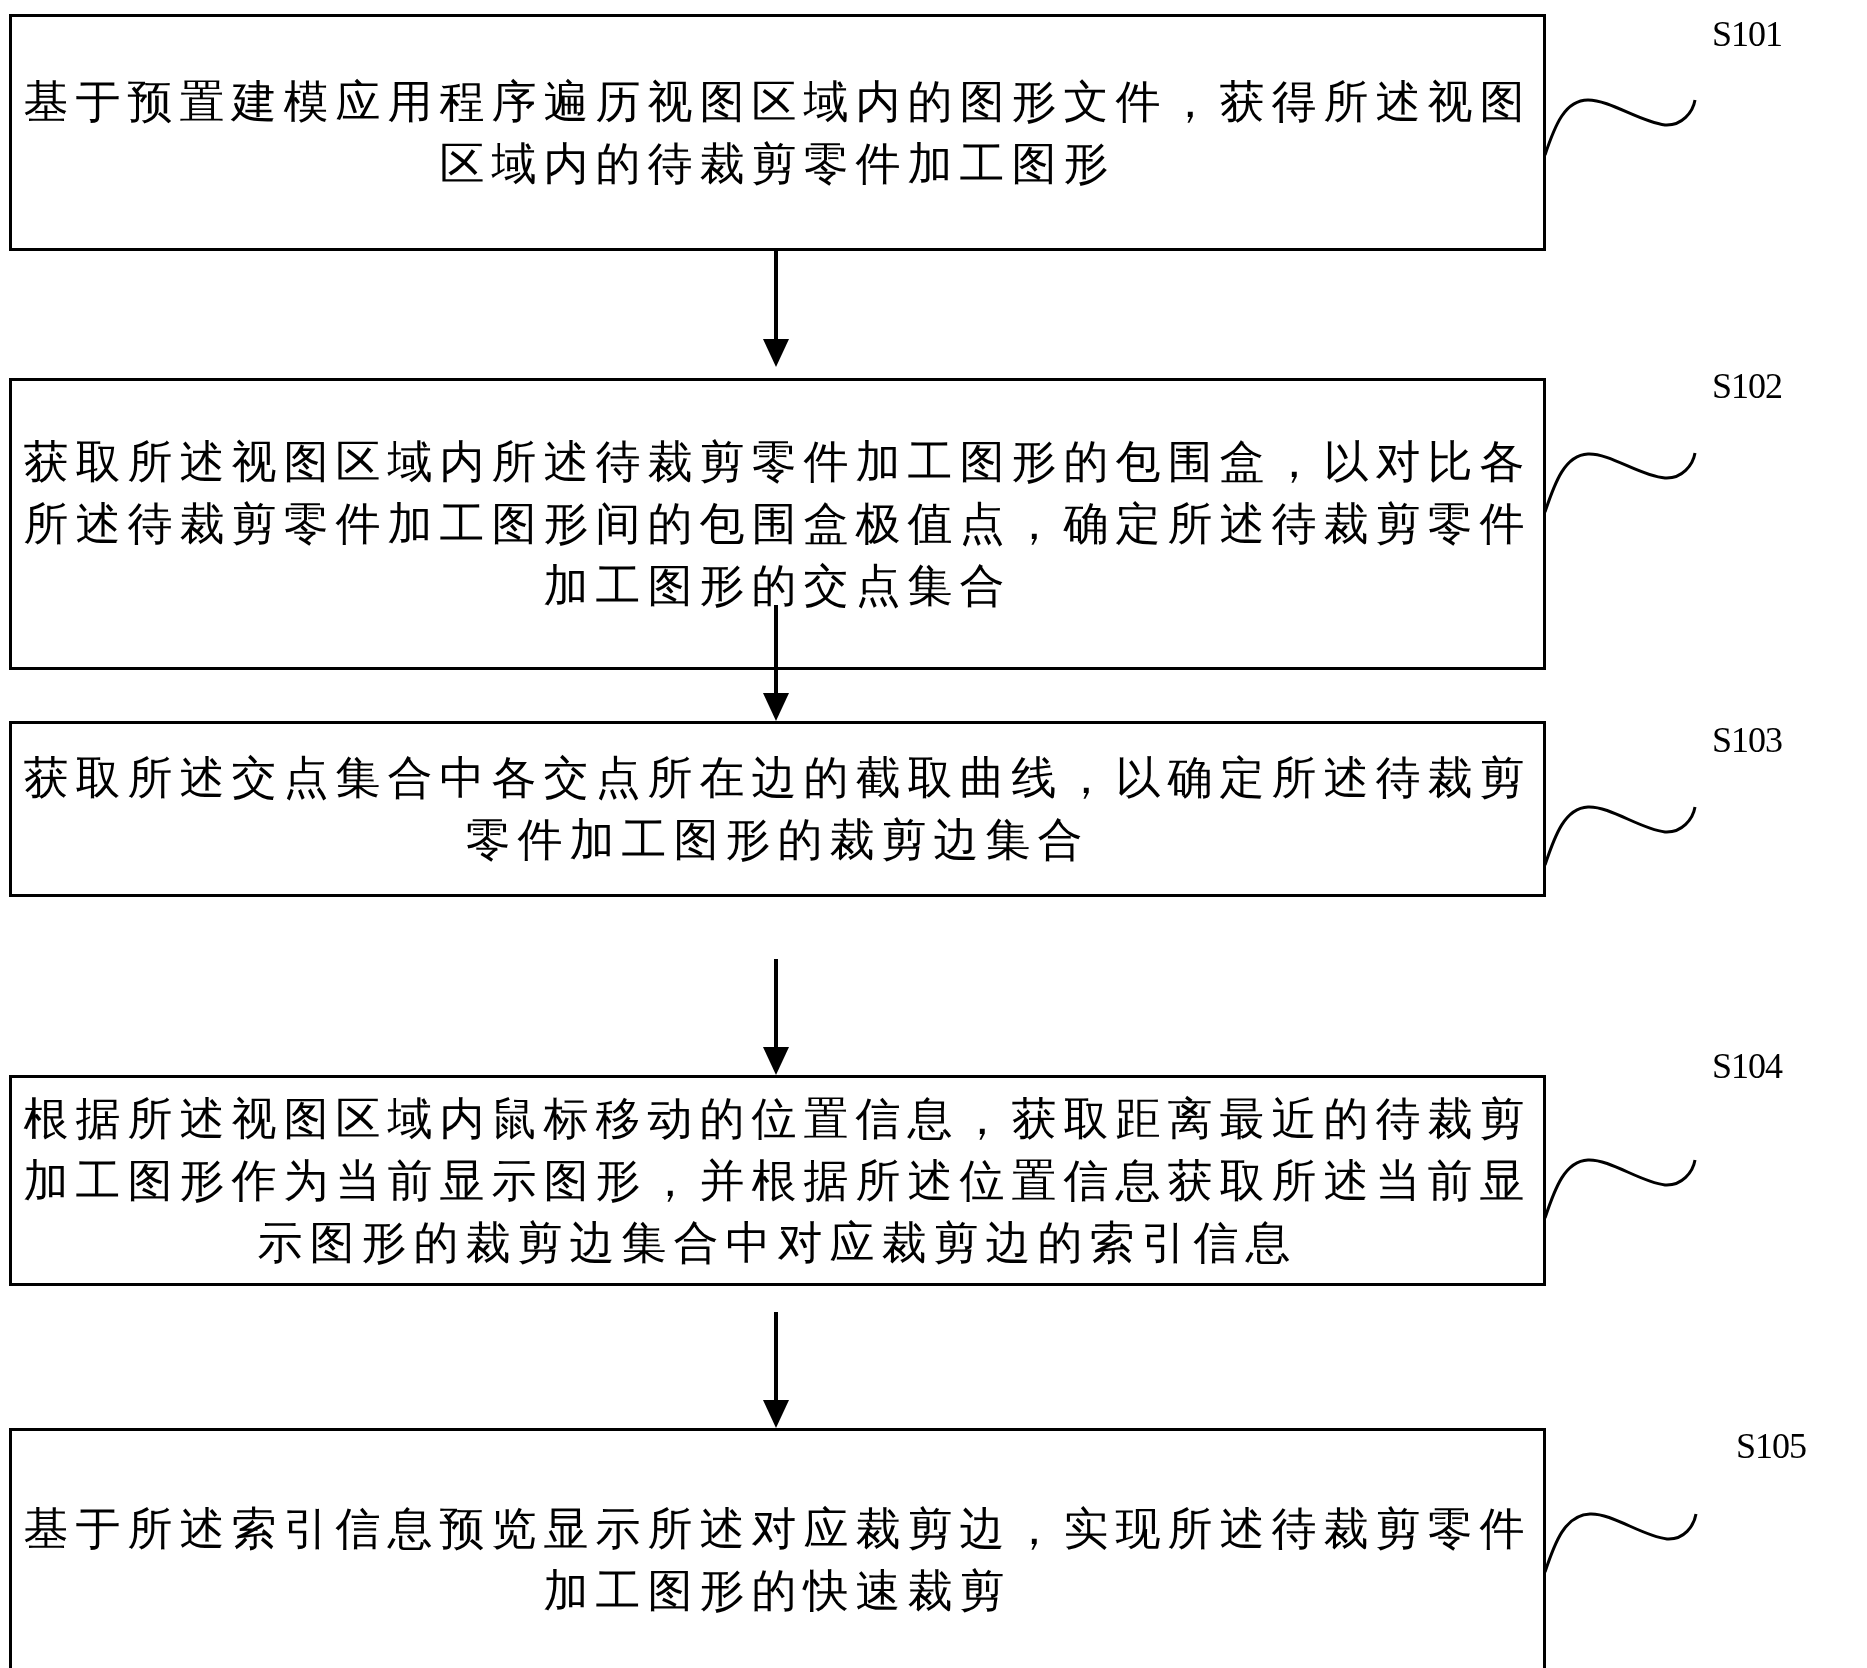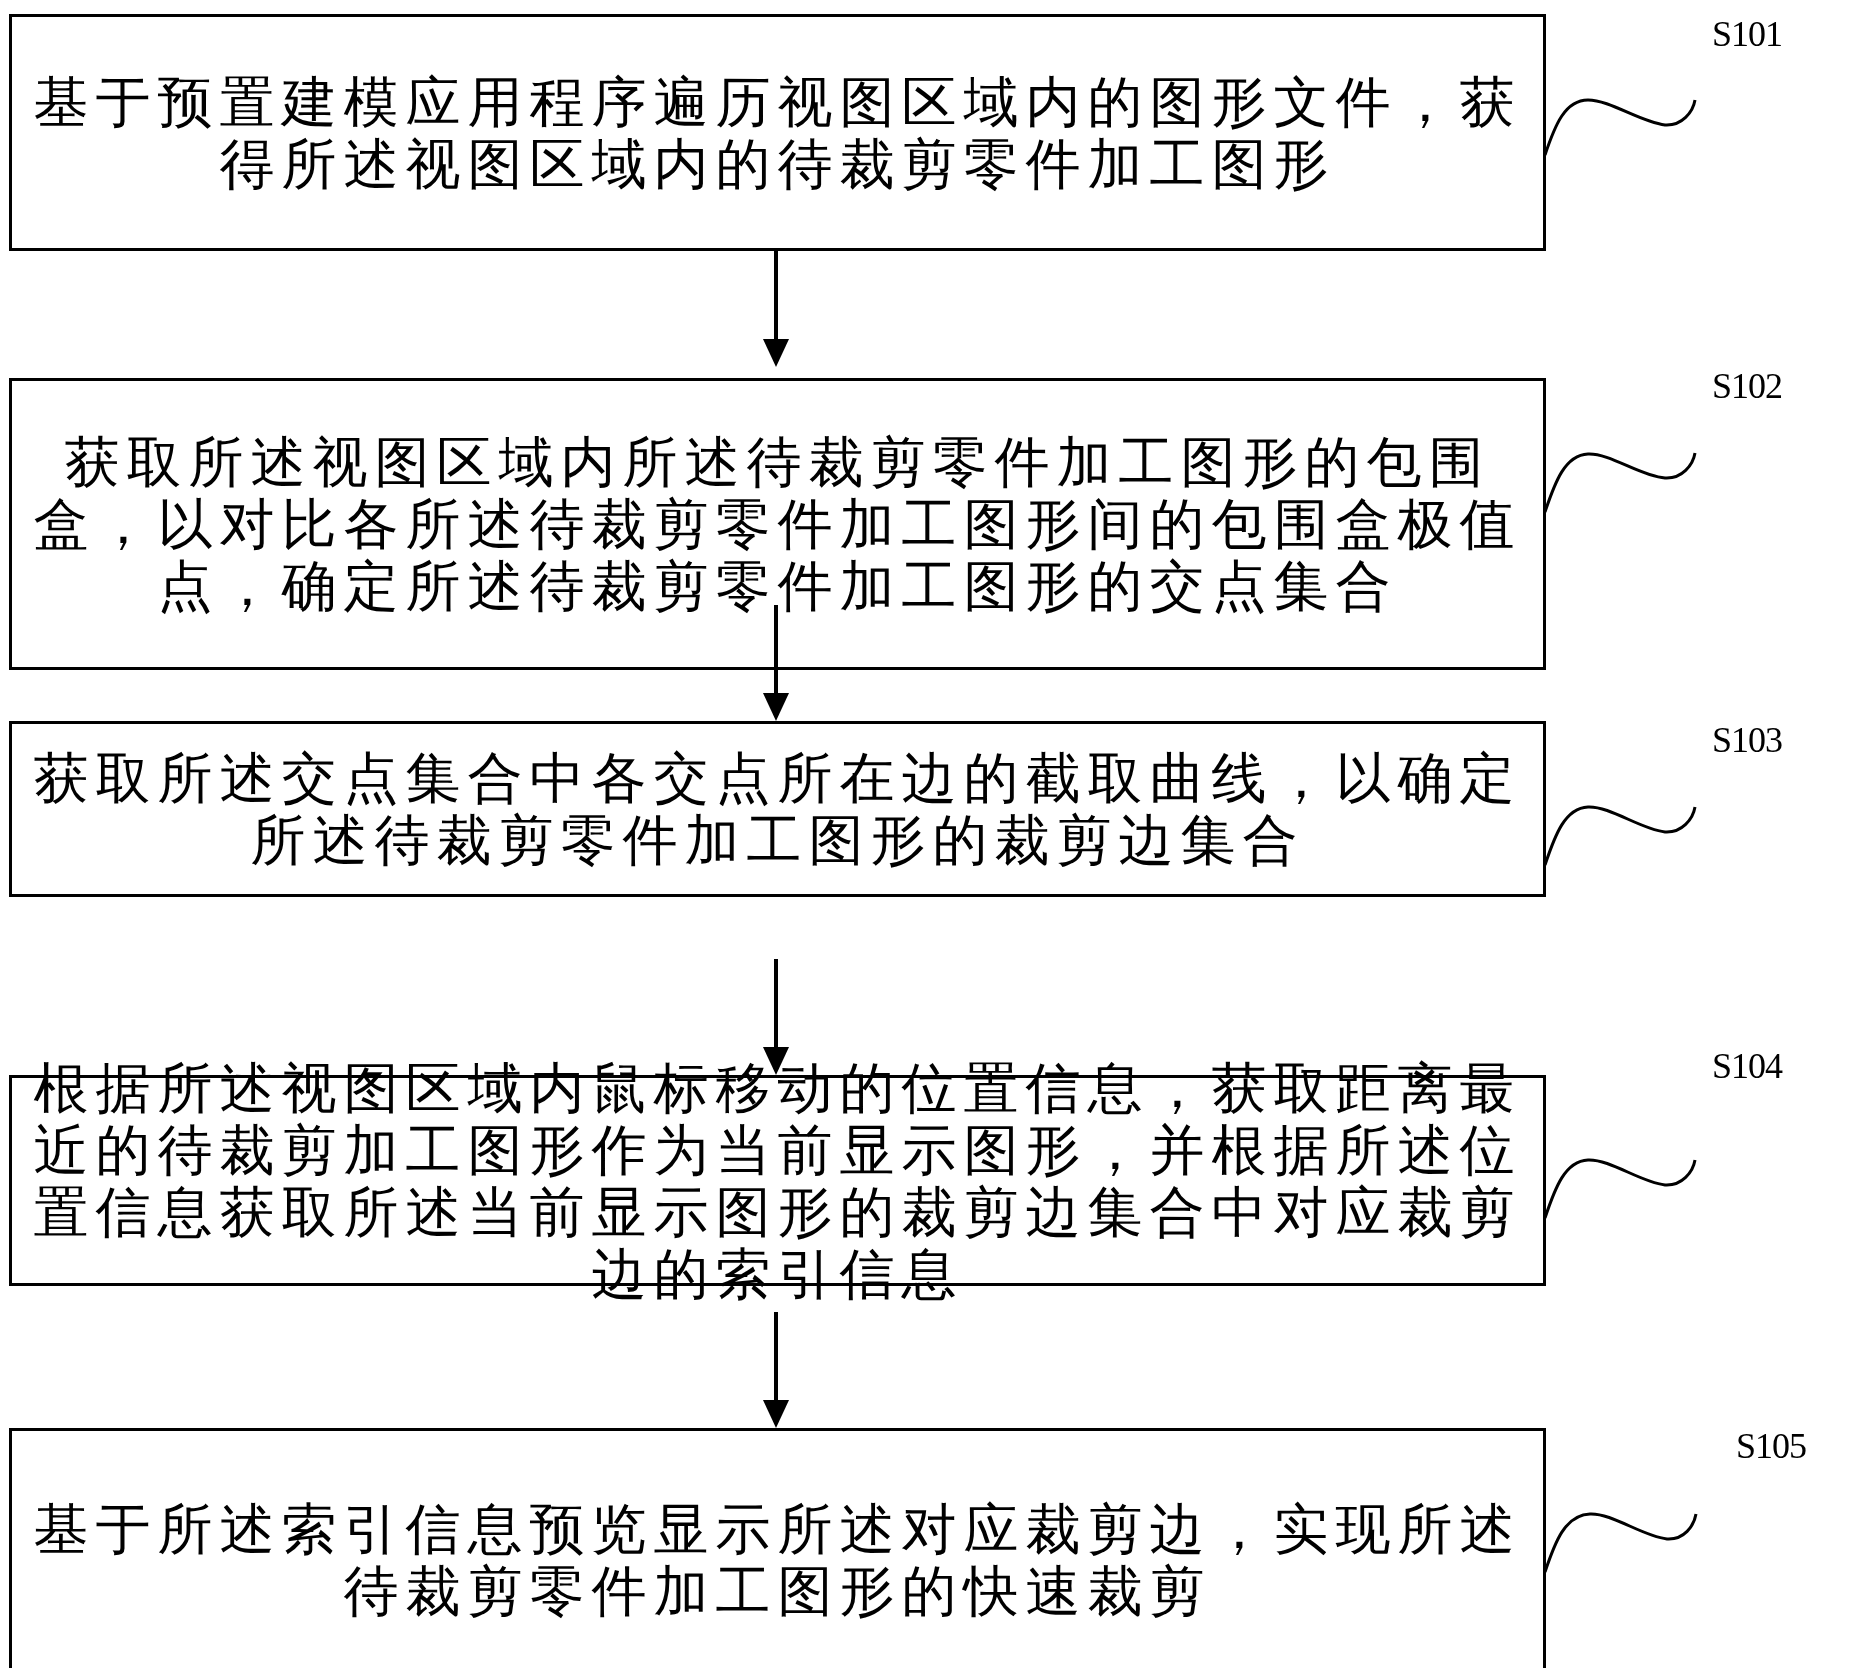--- a/index.html
+++ b/index.html
@@ -20,21 +20,21 @@
       left: 9px;
       width: 1537px;
       border: 3px solid #000;
       box-sizing: border-box;
       display: flex;
       align-items: center;
       justify-content: center;
       background: #fff;
     }
     .step-text {
-      font-size: 55px;
+      font-size: 45px;
       line-height: 62px;
       text-align: center;
       letter-spacing: 7px;
       padding: 0 0;
       width: 100%;
       box-sizing: border-box;
       font-family: "DejaVu Serif", "Liberation Serif", serif;
     }
     .step-label {
       position: absolute;

